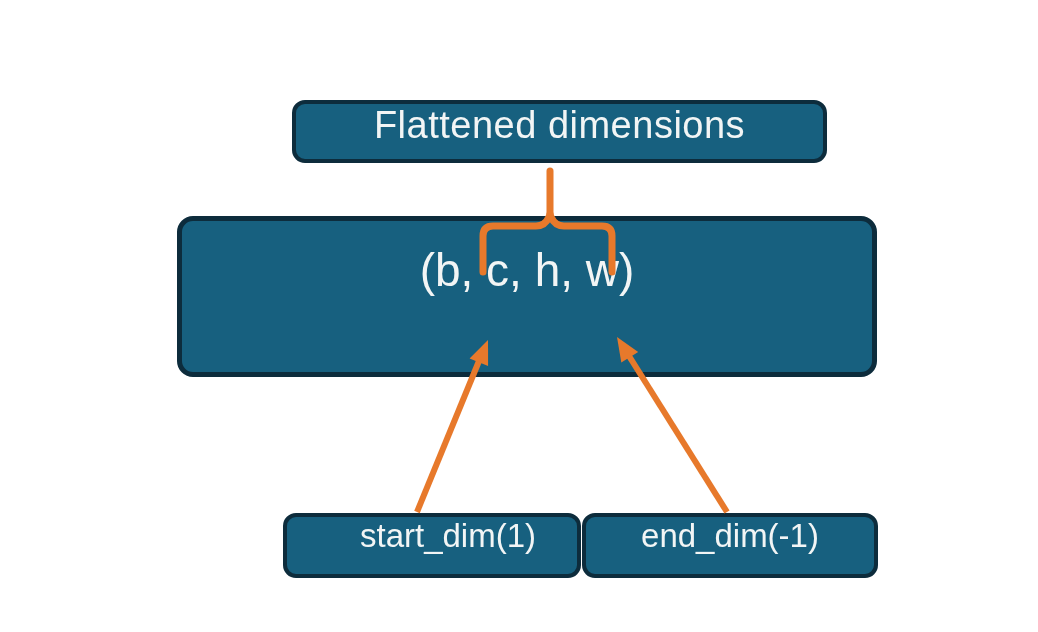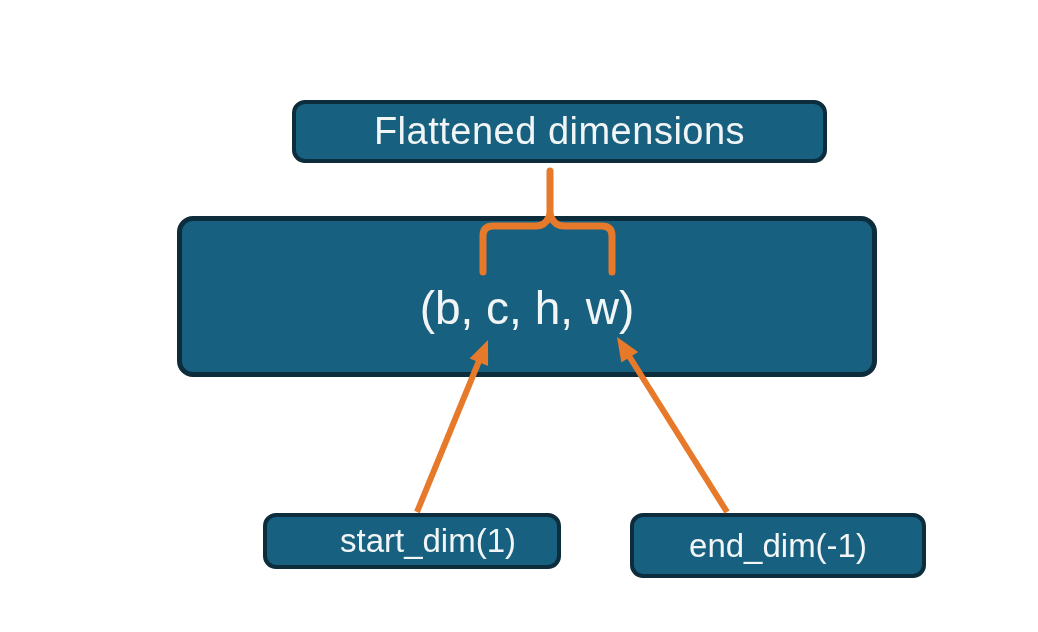--- a/index.html
+++ b/index.html
@@ -15,21 +15,21 @@
     font-family: "Liberation Sans", "DejaVu Sans", sans-serif;
     overflow: hidden;
   }
   .node {
     position: absolute;
     box-sizing: border-box;
     background: var(--box-fill, #17607f);
     border: 4px solid var(--box-border, #0d2c3c);
     border-radius: 13px;
     display: flex;
-    align-items: center;
+    align-items: flex-start;
     justify-content: center;
     color: var(--text, #f2f5f5);
   }
   .node-top {
     left: 292px;
     top: 100px;
     width: 535px;
     height: 63px;
     font-size: 38px;
     letter-spacing: 0.5px;
@@ -38,34 +38,33 @@
     left: 177px;
     top: 216px;
     width: 700px;
     height: 161px;
     border-width: 5px;
     border-radius: 16px;
     font-size: 46px;
     padding-top: 22px;
   }
   .node-bottom-left {
-    left: 263px;
+    left: 283px;
     top: 513px;
     width: 298px;
-    height: 56px;
+    height: 65px;
     font-size: 33px;
     padding-left: 32px;
   }
   .node-bottom-right {
     left: 582px;
     top: 513px;
     width: 296px;
     height: 65px;
     font-size: 33px;
-    margin-left: 48px;
   }
   .overlay {
     position: absolute;
     left: 0;
     top: 0;
     width: 1038px;
     height: 632px;
     pointer-events: none;
   }
 </style>

